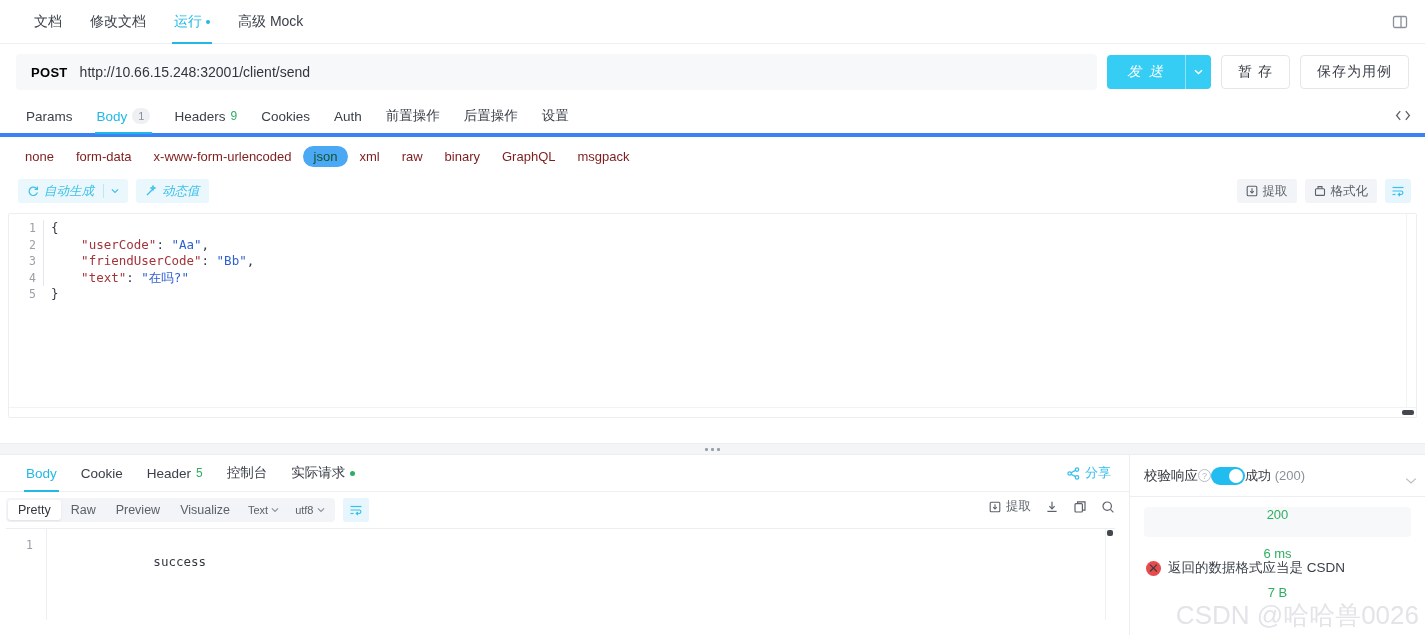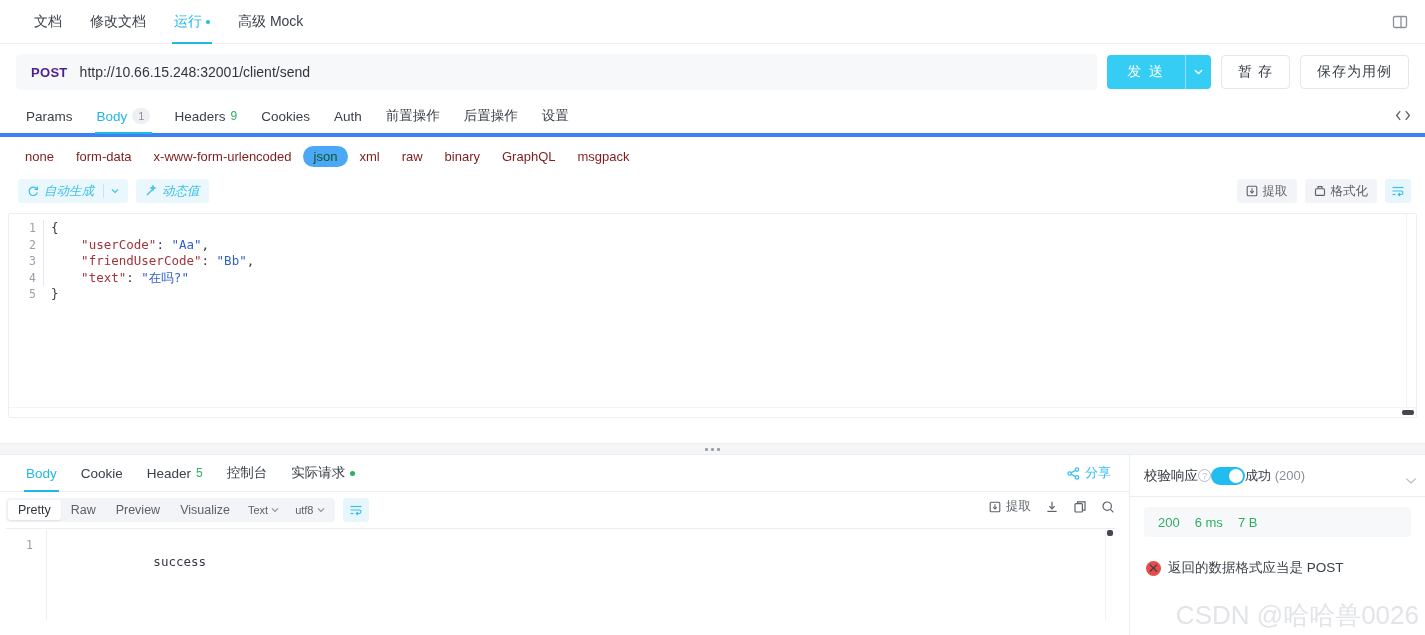--- a/index.html
+++ b/index.html
@@ -36,27 +36,28 @@
   
   .urlrow {
     display: flex; align-items: center; gap: 10px;
     padding: 10px 16px 9px 16px;
   }
   .urlbox {
     flex: 1; height: 36px; background: #f7f8fa; border-radius: 4px;
     display: flex; align-items: center; padding: 0 14px; gap: 12px;
     border: 1px solid #f7f8fa;
   }
-  .method { color: #4c1d95; font-size: 13px; font-weight: bold; letter-spacing: .3px; }
+  .method { color: #000000; font-size: 13px; font-weight: bold; letter-spacing: .3px; }
   .urltext { font-size: 14px; color: #31363d; }
   .sendgroup { display: flex; height: 34px; border-radius: 4px; overflow: hidden; }
   .sendbtn {
     background: #36cdf5; color: #fff; font-size: 14px;
     display: flex; align-items: center; padding: 0 20px; cursor: pointer;
     letter-spacing: 2px;
+    font-style: italic;
   }
   .senddrop {
     background: #36cdf5; color: #fff; width: 26px;
     display: flex; align-items: center; justify-content: center; cursor: pointer;
     border-left: 1px solid rgba(255,255,255,.45);
   }
   .obtn {
     height: 34px; border: 1px solid #e3e6eb; border-radius: 4px; background:#fff;
     font-size: 14px; color: #3b4049; display: flex; align-items: center;
     padding: 0 16px; cursor: pointer; letter-spacing: 1px;
@@ -183,21 +184,21 @@
   .vlabel { font-size: 13.5px; color: #31363d; }
   .qicon { width: 13px; height: 13px; border: 1px solid #b7bcc4; border-radius: 50%;
            color: #b7bcc4; font-size: 9px; display: flex; align-items: center; justify-content: center; }
   .toggle { width: 34px; height: 18px; border-radius: 9px; background: #22bdf0; position: relative; cursor: pointer; }
   .toggle i { position: absolute; right: 2px; top: 2px; width: 14px; height: 14px; border-radius: 50%; background: #fff; display:block; }
   .vstatus { font-size: 13px; color: #31363d; }
   .vstatus span { color: #8a9099; }
   .vchev { position: absolute; right: 8px; top: 16px; color: #b7bcc4; cursor: pointer; }
   .metrics {
     background: #f7f8fa; border-radius: 4px; margin-top: 10px; height: 30px;
-    display: flex; align-items: center; gap: 15px; padding: 0 14px;
+    display: flex; align-items: center; gap: 24px; padding: 0 14px; flex-direction: column;
   }
   .metrics div { color: #2fae62; font-size: 13px; }
   .vresult { margin-top: 22px; }
   .vresult h4 { margin: 0 0 14px 2px; font-size: 13.5px; font-weight: normal; color: #31363d; }
   .verr { display: flex; align-items: center; gap: 7px; margin-left: 2px; }
   .xcircle {
     width: 15px; height: 15px; border-radius: 50%; background: #e84b4b; color: #fff;
     font-size: 10px; display: flex; align-items: center; justify-content: center;
   }
   .verr span { font-size: 13.5px; color: #3b4049; }
@@ -511,20 +512,20 @@
 
       <div class="metrics">
         <div>200</div>
         <div>6 ms</div>
         <div>7 B</div>
       </div>
 
       <div class="vresult">
         <div class="verr">
           <span class="xcircle">✕</span>
-          <span>返回的数据格式应当是 POST</span>
+          <span>返回的数据格式应当是 CSDN</span>
         </div>
       </div>
 
       <div class="watermark">CSDN @哈哈兽0026</div>
     </div>
   </div>
 </div>
 
 </body></html>

